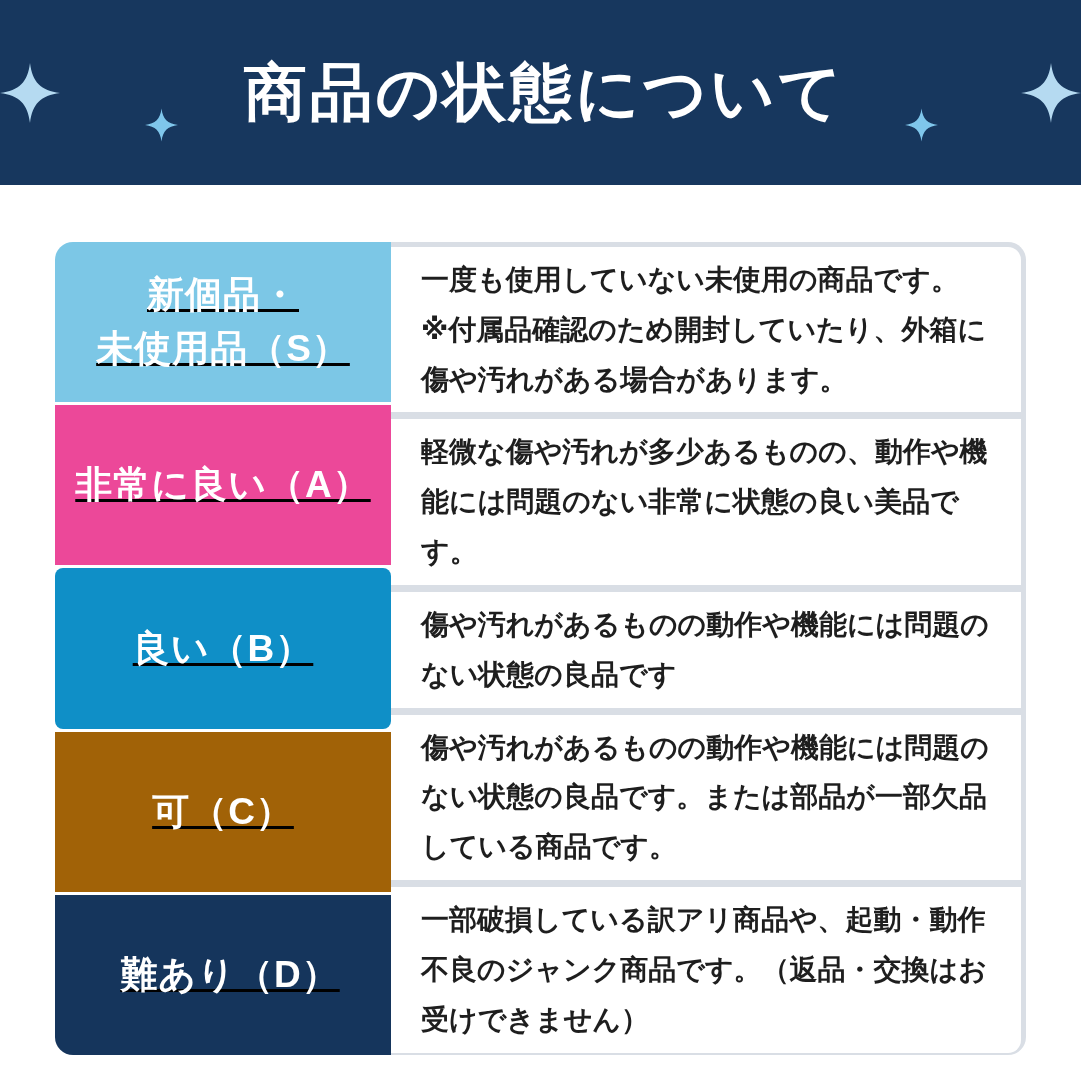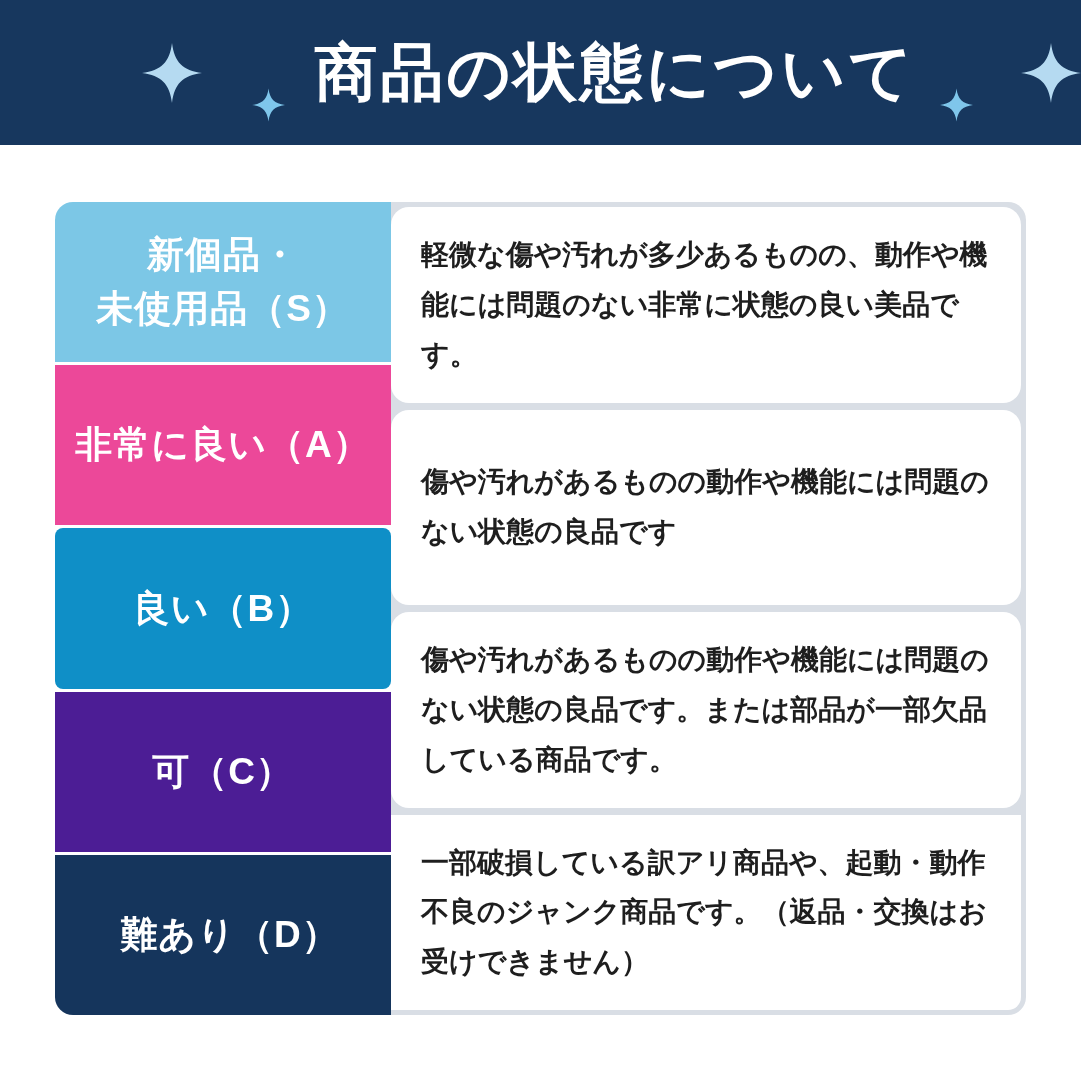--- a/index.html
+++ b/index.html
@@ -3,22 +3,22 @@
 <meta charset="utf-8">
 <style>
   * { margin:0; padding:0; box-sizing:border-box; }
   html,body {
     width:1081px; height:1081px;
     background:#ffffff;
     font-family:"Liberation Sans","DejaVu Sans",sans-serif;
     overflow:hidden;
   }
   .header {
-    height:145px;
-    display:flex; align-items:center; justify-content:flex-end;
+    height:185px;
+    display:flex; align-items:center; justify-content:space-between;
   }
   .page-title {
     color:#ffffff;
     font-size:63px;
     font-weight:bold;
     letter-spacing:3px;
     white-space:nowrap;
   }
   .sparkle { display:block; }
   .sparkle-lg { width:60px; height:88px; }
@@ -28,21 +28,21 @@
   .sp-r-small { margin-left:24px; }
   .sp-r-big { margin-left:48px; }
 
   .cond-table {
     display:flex;
     margin:57px 55px 0 55px;
     height:813px;
   }
   .grade-col {
     width:336px;
-    display:flex; flex-direction:column; gap:3px;
+    display:flex; flex-direction:column; gap:3px;text-decoration:underline;
   }
   .grade-cell {
     flex:1;
     display:flex; align-items:center; justify-content:center;
     color:#ffffff;
     font-size:37px; font-weight:bold;
     text-align:center;
     line-height:1.45;
     letter-spacing:1px;
     white-space:pre-line;
@@ -59,21 +59,20 @@
   .desc-cell {
     flex:1;
     background:#ffffff;
     display:flex; align-items:center;
     padding:8px 24px 8px 30px;
     font-size:28px;
     font-weight:600;
     line-height:1.78;
     color:#1e1e1e;
     white-space:pre-line;
-    border-radius:18px;
   }
   .desc-cell.first { border-radius:0 13px 0 0; }
   .desc-cell.last  { border-radius:0 0 13px 0; }
 </style>
 </head>
 <body>
 
 <header class="header" style="background-color: rgb(23, 55, 94);">
   <svg class="sparkle sparkle-lg sp-l-big" viewBox="0 0 100 100">
     <path d="M50 0 C54 32 68 46 100 50 C68 54 54 68 50 100 C46 68 32 54 0 50 C32 46 46 32 50 0 Z" fill="#B5DAF1"></path>
@@ -89,22 +88,24 @@
     <path d="M50 0 C54 32 68 46 100 50 C68 54 54 68 50 100 C46 68 32 54 0 50 C32 46 46 32 50 0 Z" fill="#B5DAF1"></path>
   </svg>
 </header>
 
 <main class="cond-table">
   <div class="grade-col">
     <div class="grade-cell first" style="background-color: rgb(124, 199, 230);">新個品・
 未使用品（S）</div>
     <div class="grade-cell" style="background-color: #ec4899;">非常に良い（A）</div>
     <div class="grade-cell" style="background-color: rgb(15, 143, 199); border-radius: 8px;">良い（B）</div>
-    <div class="grade-cell" style="background-color: #4c1d95; text-align: center;">可（C）</div>
+    <div class="grade-cell" style="background-color: #a16207; text-align: center;">可（C）</div>
     <div class="grade-cell last" style="background-color: rgb(21, 53, 92); padding-left: 14px;">難あり（D）</div>
   </div>
   <div class="desc-col" style="background-color: rgb(217, 222, 229);">
+    <div class="desc-cell first">一度も使用していない未使用の商品です。
+※付属品確認のため開封していたり、外箱に傷や汚れがある場合があります。</div>
     <div class="desc-cell">軽微な傷や汚れが多少あるものの、動作や機能には問題のない非常に状態の良い美品です。</div>
     <div class="desc-cell">傷や汚れがあるものの動作や機能には問題のない状態の良品です</div>
     <div class="desc-cell">傷や汚れがあるものの動作や機能には問題のない状態の良品です。または部品が一部欠品している商品です。</div>
     <div class="desc-cell last">一部破損している訳アリ商品や、起動・動作不良のジャンク商品です。（返品・交換はお受けできません）</div>
   </div>
 </main>
 
 </body></html>

